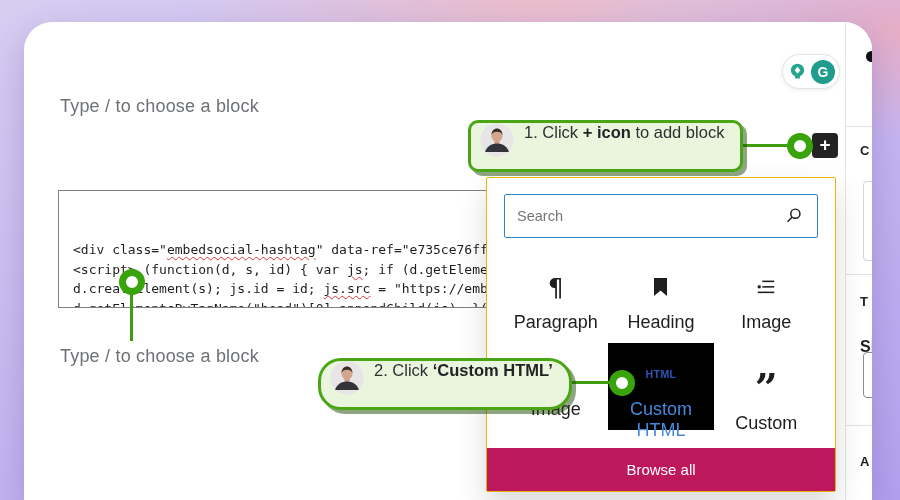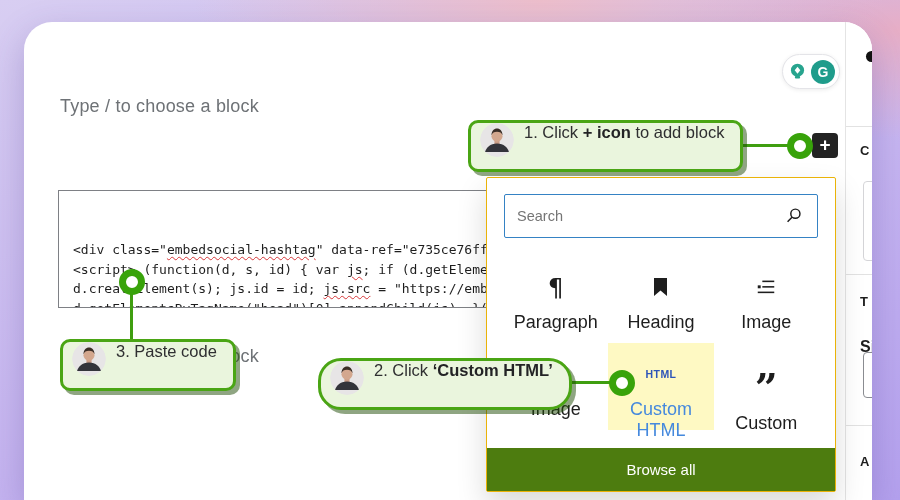--- a/index.html
+++ b/index.html
@@ -75,27 +75,27 @@
     font-family:"Liberation Sans", sans-serif; background:transparent;
   }
   .search-box input::placeholder{ color:#757575; opacity:1; }
   .block-grid{
     position:absolute; left:16px; right:16px; top:78px;
     display:grid; grid-template-columns:repeat(3,1fr);
   }
   .block-item{ height:87px; text-align:center; padding-top:16px; cursor:pointer; }
   .block-item .islot{ height:30px; display:flex; align-items:center; justify-content:center; color:#1e1e1e; }
   .block-item .blabel{ font-size:18px; color:#1e1e1e; margin-top:10px; }
-  .block-item.active{ background:#fef9c3; }
+  .block-item.active{ background:#000000; }
   .block-item.active .blabel{ color:#4589dd; }
   .html-word{ font-size:10.5px; font-weight:bold; letter-spacing:.4px; color:#2d55b9; }
   .pilcrow{ font-family:"DejaVu Sans", sans-serif; font-size:25px; }
   .quote-glyph{ font-family:"DejaVu Serif", serif; font-weight:bold; font-size:40px; line-height:20px; margin-top:14px; }
   .panel-footer{
-    position:absolute; left:0; right:0; bottom:0; height:43px; background:#4d7c0f;
+    position:absolute; left:0; right:0; bottom:0; height:43px; background:#be185d;
     color:#fff; font-size:15px; display:flex; align-items:center; justify-content:center; cursor:pointer;
   }
   
   .pill{
     position:absolute; left:758px; top:32px; width:58px; height:35px; border-radius:18px;
     background:#fff; border:1px solid #e4e4e8; box-shadow:0 1px 4px rgba(0,0,0,.08);
     display:flex; align-items:center; justify-content:center; gap:3px; z-index:8;
   }
   .g-circle{ width:24px; height:24px; border-radius:50%; background:#1f9c8b; color:#fff;
              font-size:14px; font-weight:bold; display:flex; align-items:center; justify-content:center; }
@@ -203,32 +203,20 @@
         <circle cx="20" cy="20" r="20" fill="#e7e5e6"></circle>
         <rect x="17" y="18" width="6" height="8" fill="#c99c85"></rect>
         <circle cx="20" cy="15.5" r="6.5" fill="#d3a78e"></circle>
         <path d="M13.5 14.5c0-5 3-8 6.5-8s6.5 3 6.5 8c-1-3-3-4.2-6.5-4.2s-5.5 1.2-6.5 4.2z" fill="#3a2d26"></path>
         <path d="M20 24c-8 0-13 5-14 10h28c-1-5-6-10-14-10z" fill="#33343a"></path>
       </g>
     </svg>
     <span><span>2. Click </span><b>‘Custom HTML’</b><span></span></span>
   </div>
 
-  <div class="note note-3">
-    <svg class="avatar" viewBox="0 0 40 40">
-      <g clip-path="url(#av1)">
-        <circle cx="20" cy="20" r="20" fill="#e7e5e6"></circle>
-        <rect x="17" y="18" width="6" height="8" fill="#c99c85"></rect>
-        <circle cx="20" cy="15.5" r="6.5" fill="#d3a78e"></circle>
-        <path d="M13.5 14.5c0-5 3-8 6.5-8s6.5 3 6.5 8c-1-3-3-4.2-6.5-4.2s-5.5 1.2-6.5 4.2z" fill="#3a2d26"></path>
-        <path d="M20 24c-8 0-13 5-14 10h28c-1-5-6-10-14-10z" fill="#33343a"></path>
-      </g>
-    </svg>
-    <span><span>3. Paste code</span><b></b><span></span></span>
-  </div>
 
   <div class="conn conn-1"></div>
   <div class="conn conn-2"></div>
   <div class="conn conn-3"></div>
   <div class="donut donut-1"></div>
   <div class="donut donut-2"></div>
   <div class="donut donut-3"></div>
 
   <div class="plus-btn">+</div>
 

